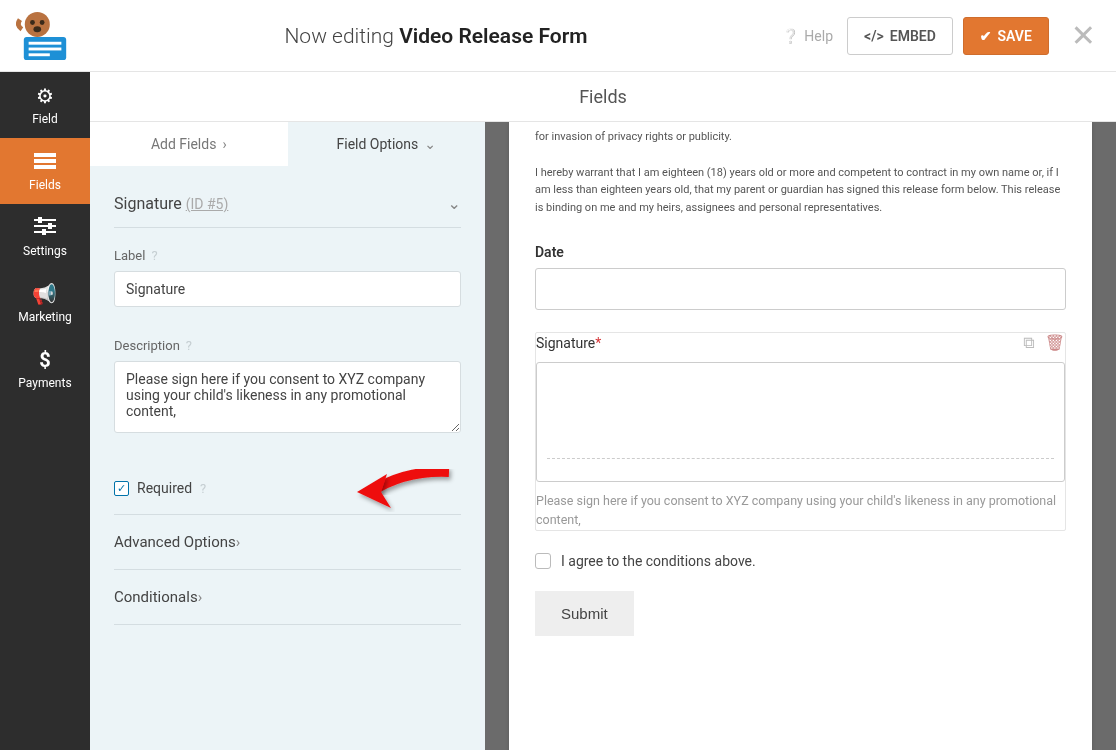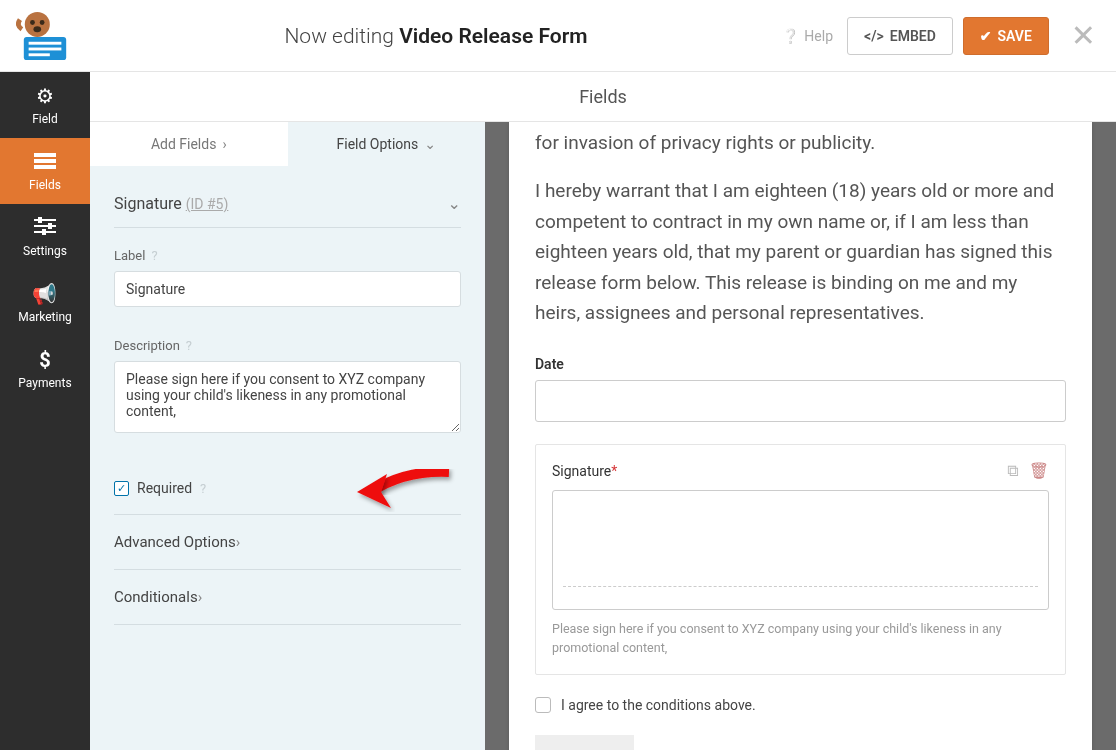--- a/index.html
+++ b/index.html
@@ -41,25 +41,25 @@
 .textarea { height: 72px; resize: both; }
 .field-group { margin-bottom: 31px; }
 .required-row { display: flex; align-items: center; gap: 8px; padding: 12px 0 18px; border-bottom: 1px solid #d4dde1; margin-bottom: 0; position: relative; }
 .checkbox { width: 15px; height: 15px; background: #fff; border: 1px solid #0073aa; border-radius: 2px; display: flex; align-items: center; justify-content: center; color: #0073aa; font-size: 11px; cursor: pointer; }
 .collapsible { display: flex; align-items: center; justify-content: flex-start; padding: 18px 0; border-bottom: 1px solid #d4dde1; font-size: 15px; color: #444; cursor: pointer; }
 
 .arrow { position: absolute; left: 235px; top: -6px; pointer-events: none; }
 
 .preview { flex: 1; padding: 0 24px 24px; overflow: hidden; }
 .preview-inner { background: #fff; padding: 0 26px 26px; height: 640px; overflow: hidden; box-shadow: 0 1px 4px rgba(0,0,0,0.15); }
-.legal { font-size: 19px; line-height: 1.6; color: #555; margin-bottom: 18px; }
+.legal { font-size: 11px; line-height: 1.6; color: #555; margin-bottom: 18px; }
 .pv-label { font-size: 14px; color: #333; font-weight: 600; margin-bottom: 8px; }
 .pv-input { width: 100%; height: 42px; border: 1px solid #ccc; border-radius: 3px; }
 .pv-field { margin-bottom: 22px; }
-.sig-block { border: 1px solid #e5e5e5; padding: 16px; border-radius: 2px; position: relative; }
+.sig-block { border: 1px solid #e5e5e5; border-radius: 2px; position: relative; }
 .sig-head { display: flex; justify-content: space-between; align-items: center; margin-bottom: 10px; }
 .sig-label { font-size: 14px; color: #333; }
 .sig-label .req { color: #d63638; }
 .sig-icons { display: flex; gap: 10px; color: #bbb; }
 .trash { color: #cc8888; }
 .sig-pad { height: 120px; border: 1px solid #ccc; border-radius: 3px; position: relative; }
 .sig-pad::after { content: ""; position: absolute; left: 10px; right: 10px; bottom: 22px; border-top: 1px dashed #ccc; }
 .sig-desc { font-size: 12.5px; color: #999; margin-top: 10px; line-height: 1.5; }
 .agree-row { display: flex; align-items: center; gap: 10px; margin: 22px 0; font-size: 14px; color: #444; }
 .agree-box { width: 16px; height: 16px; border: 1px solid #bbb; border-radius: 3px; }

